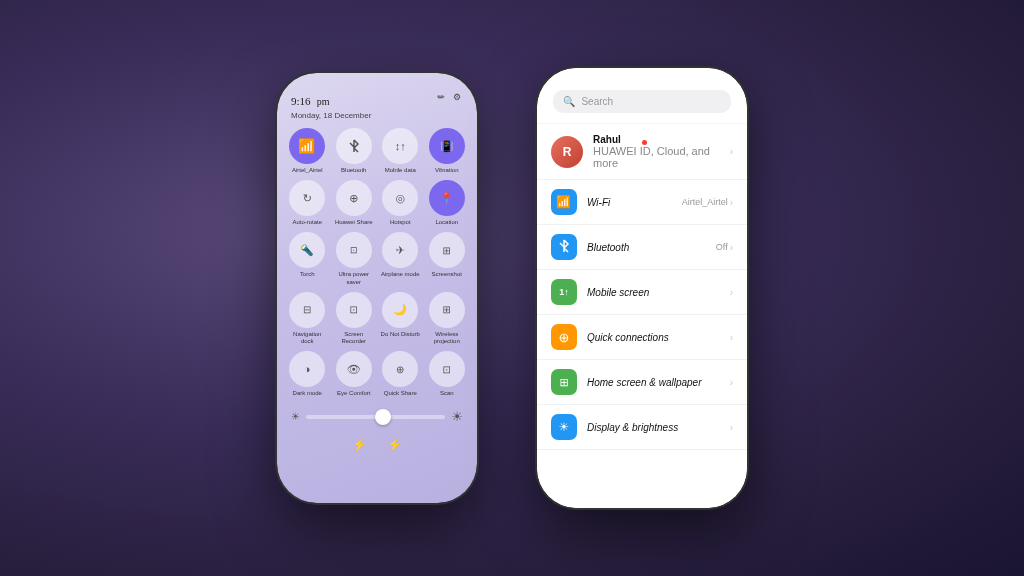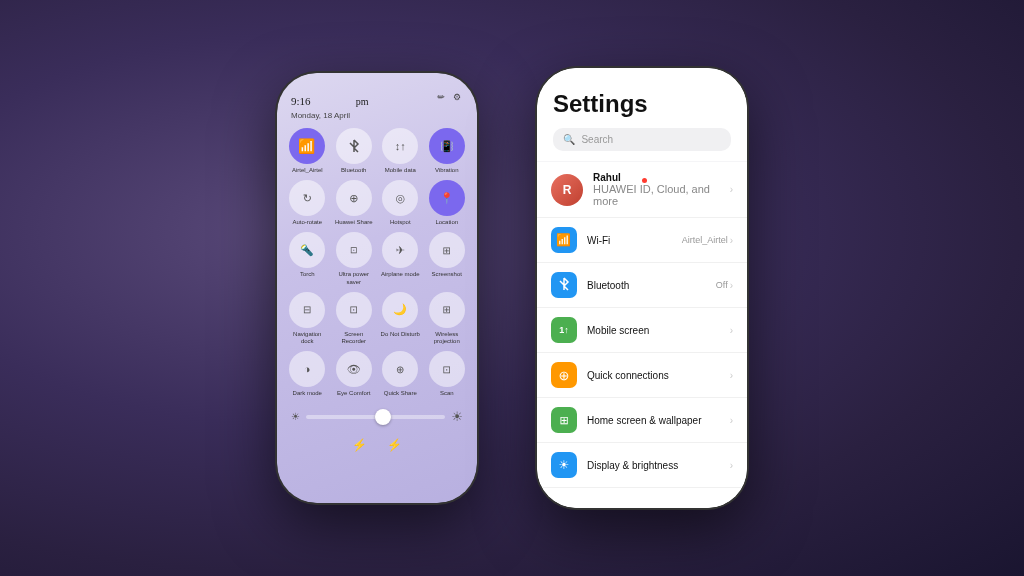--- a/index.html
+++ b/index.html
@@ -294,20 +294,21 @@
       border-radius: 7px;
       display: flex;
       align-items: center;
       justify-content: center;
       font-size: 13px;
       flex-shrink: 0;
     }
 
     .settings-item-text {
       flex: 1;
+      font-style: italic;
     }
 
     .settings-item-label {
       font-size: 10px;
       color: #111;
     }
 
     .settings-item-value {
       font-size: 9px;
       color: #999;
@@ -322,23 +323,23 @@
 </head>
 <body>
 
 <div class="phone phone-left">
   <div class="screen">
 
     <div class="status-bar">
       <div class="time-block">
         <div class="time">
           <span>9:16</span>
-          <span style="font-size:10px;margin-left:39px;">pm</span>
-        </div>
-        <div class="date">Monday, 18 April</div>
+          <span style="font-size:10px;">pm</span>
+        </div>
+        <div class="date">Monday, 18 December</div>
       </div>
       <div class="status-icons">
         <span class="icon-small">✏</span>
         <span class="icon-small">⚙</span>
       </div>
     </div>
 
     <div class="toggle-grid">
 
       <div class="toggle-item">
@@ -446,21 +447,20 @@
       <span class="bottom-icon">⚡</span>
       <span class="bottom-icon">⚡</span>
     </div>
   </div>
 </div>
 
 <div class="phone phone-right">
   <div class="screen">
 
     <div class="settings-header">
-      <div class="settings-title">Settings</div>
       <div class="search-bar">
         <span class="search-icon-inner">🔍</span>
         <span class="search-text">Search</span>
       </div>
     </div>
 
     <div class="settings-list">
 
       <div class="profile-row">
         <div class="avatar">R</div>

